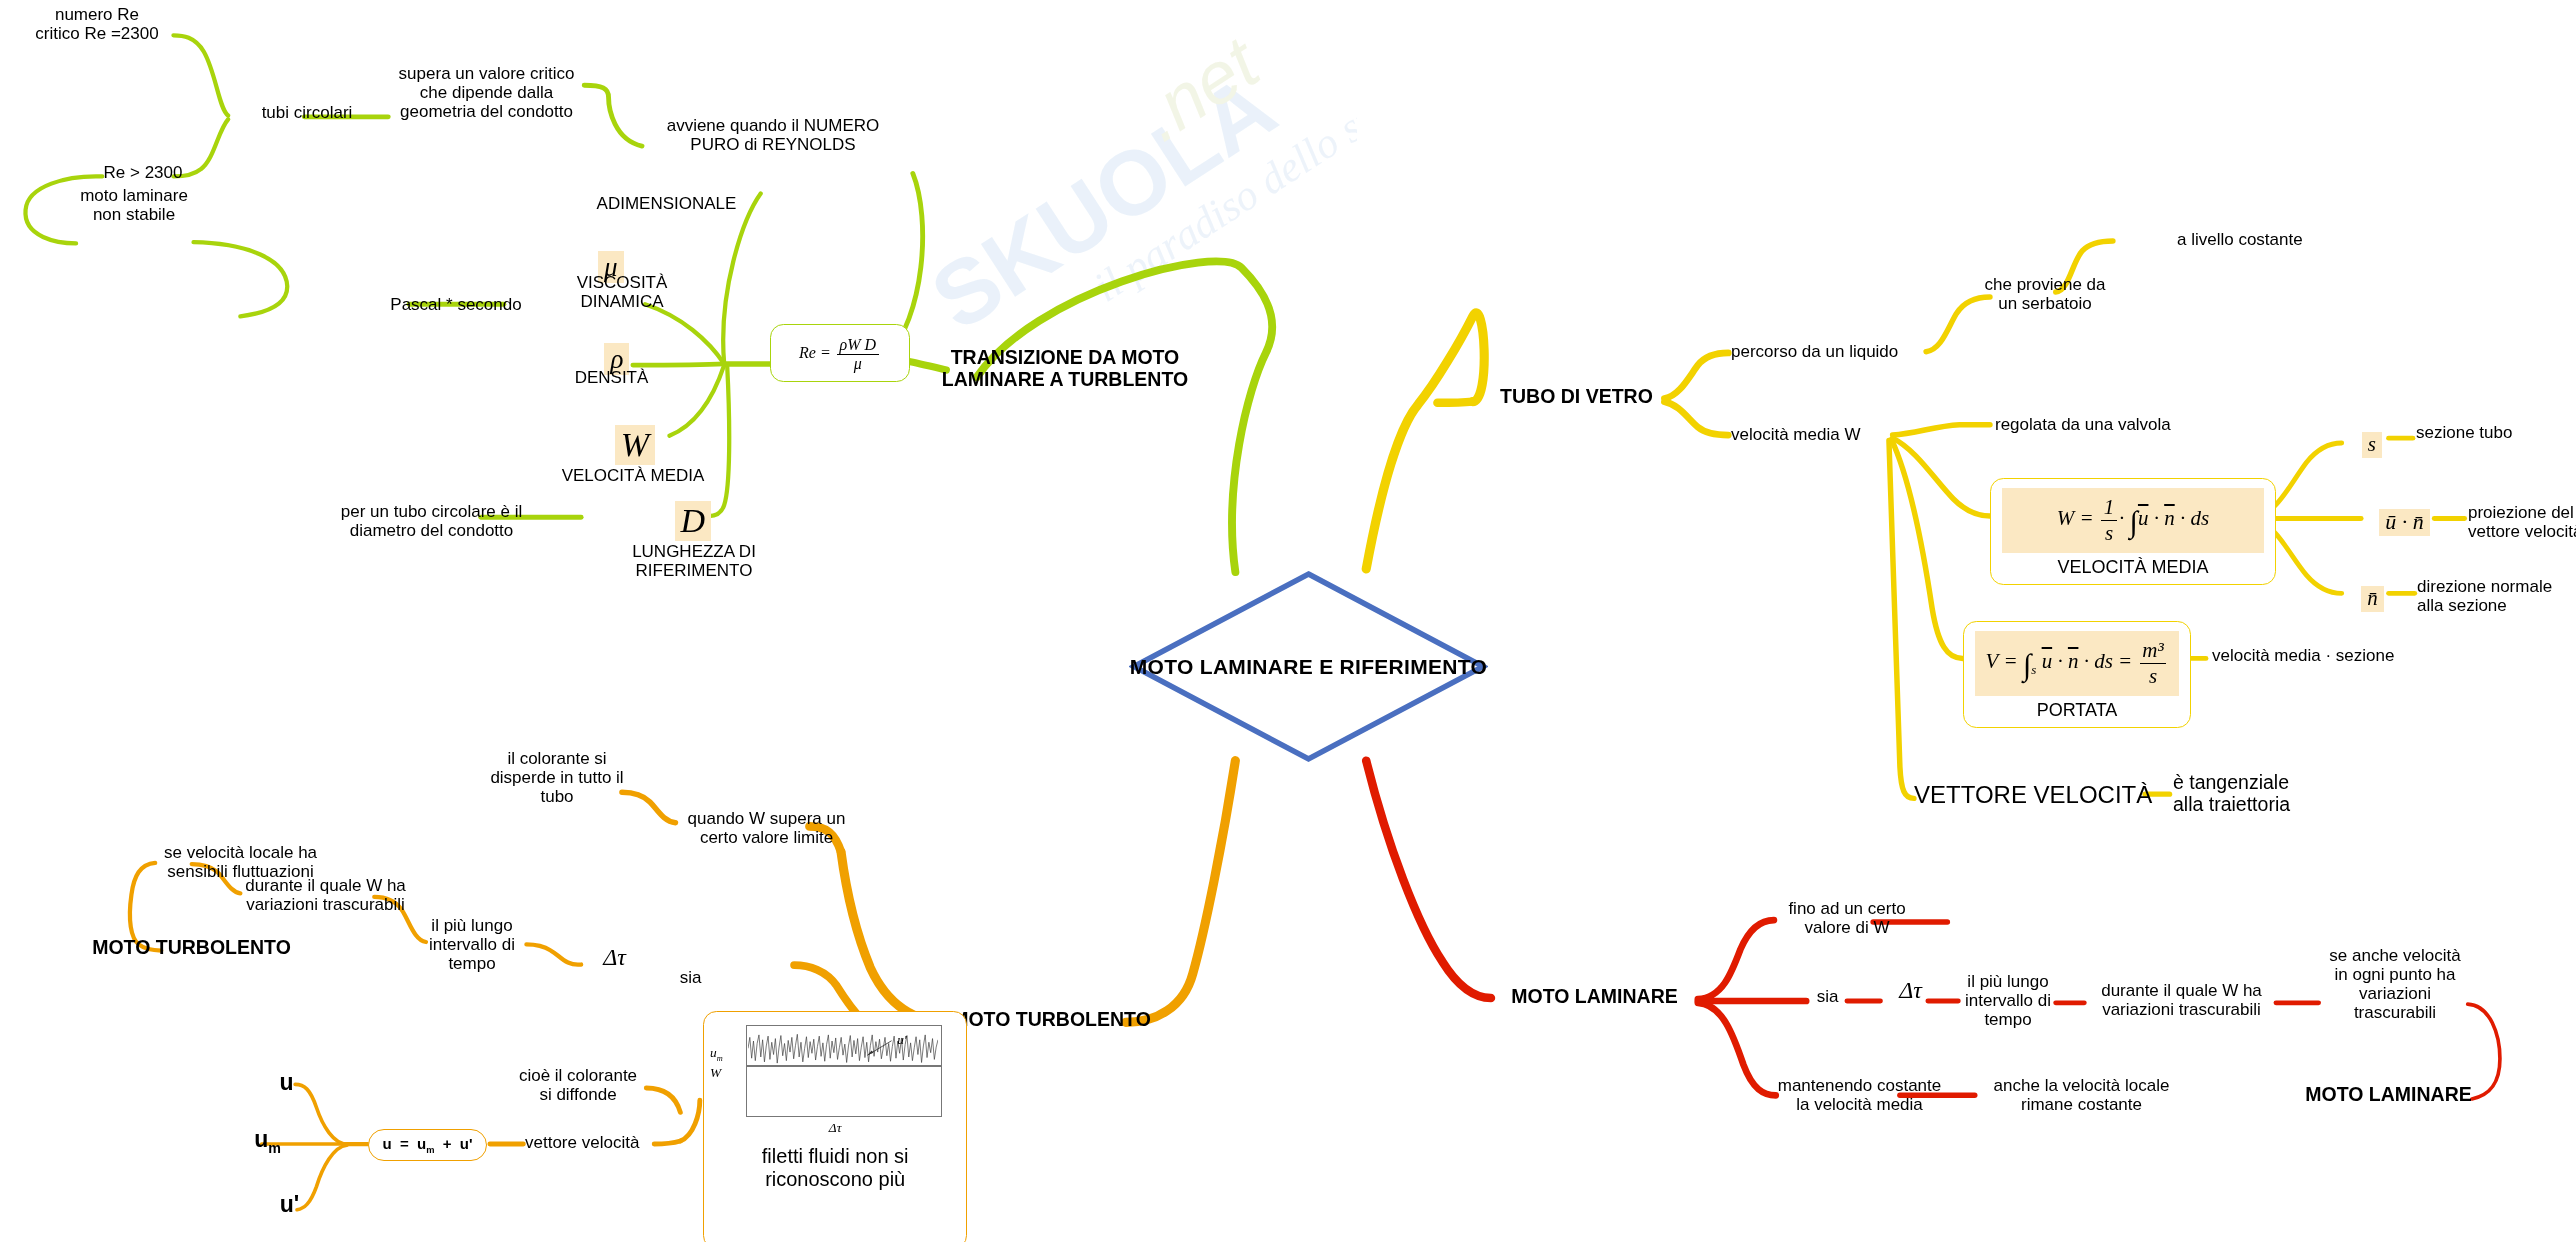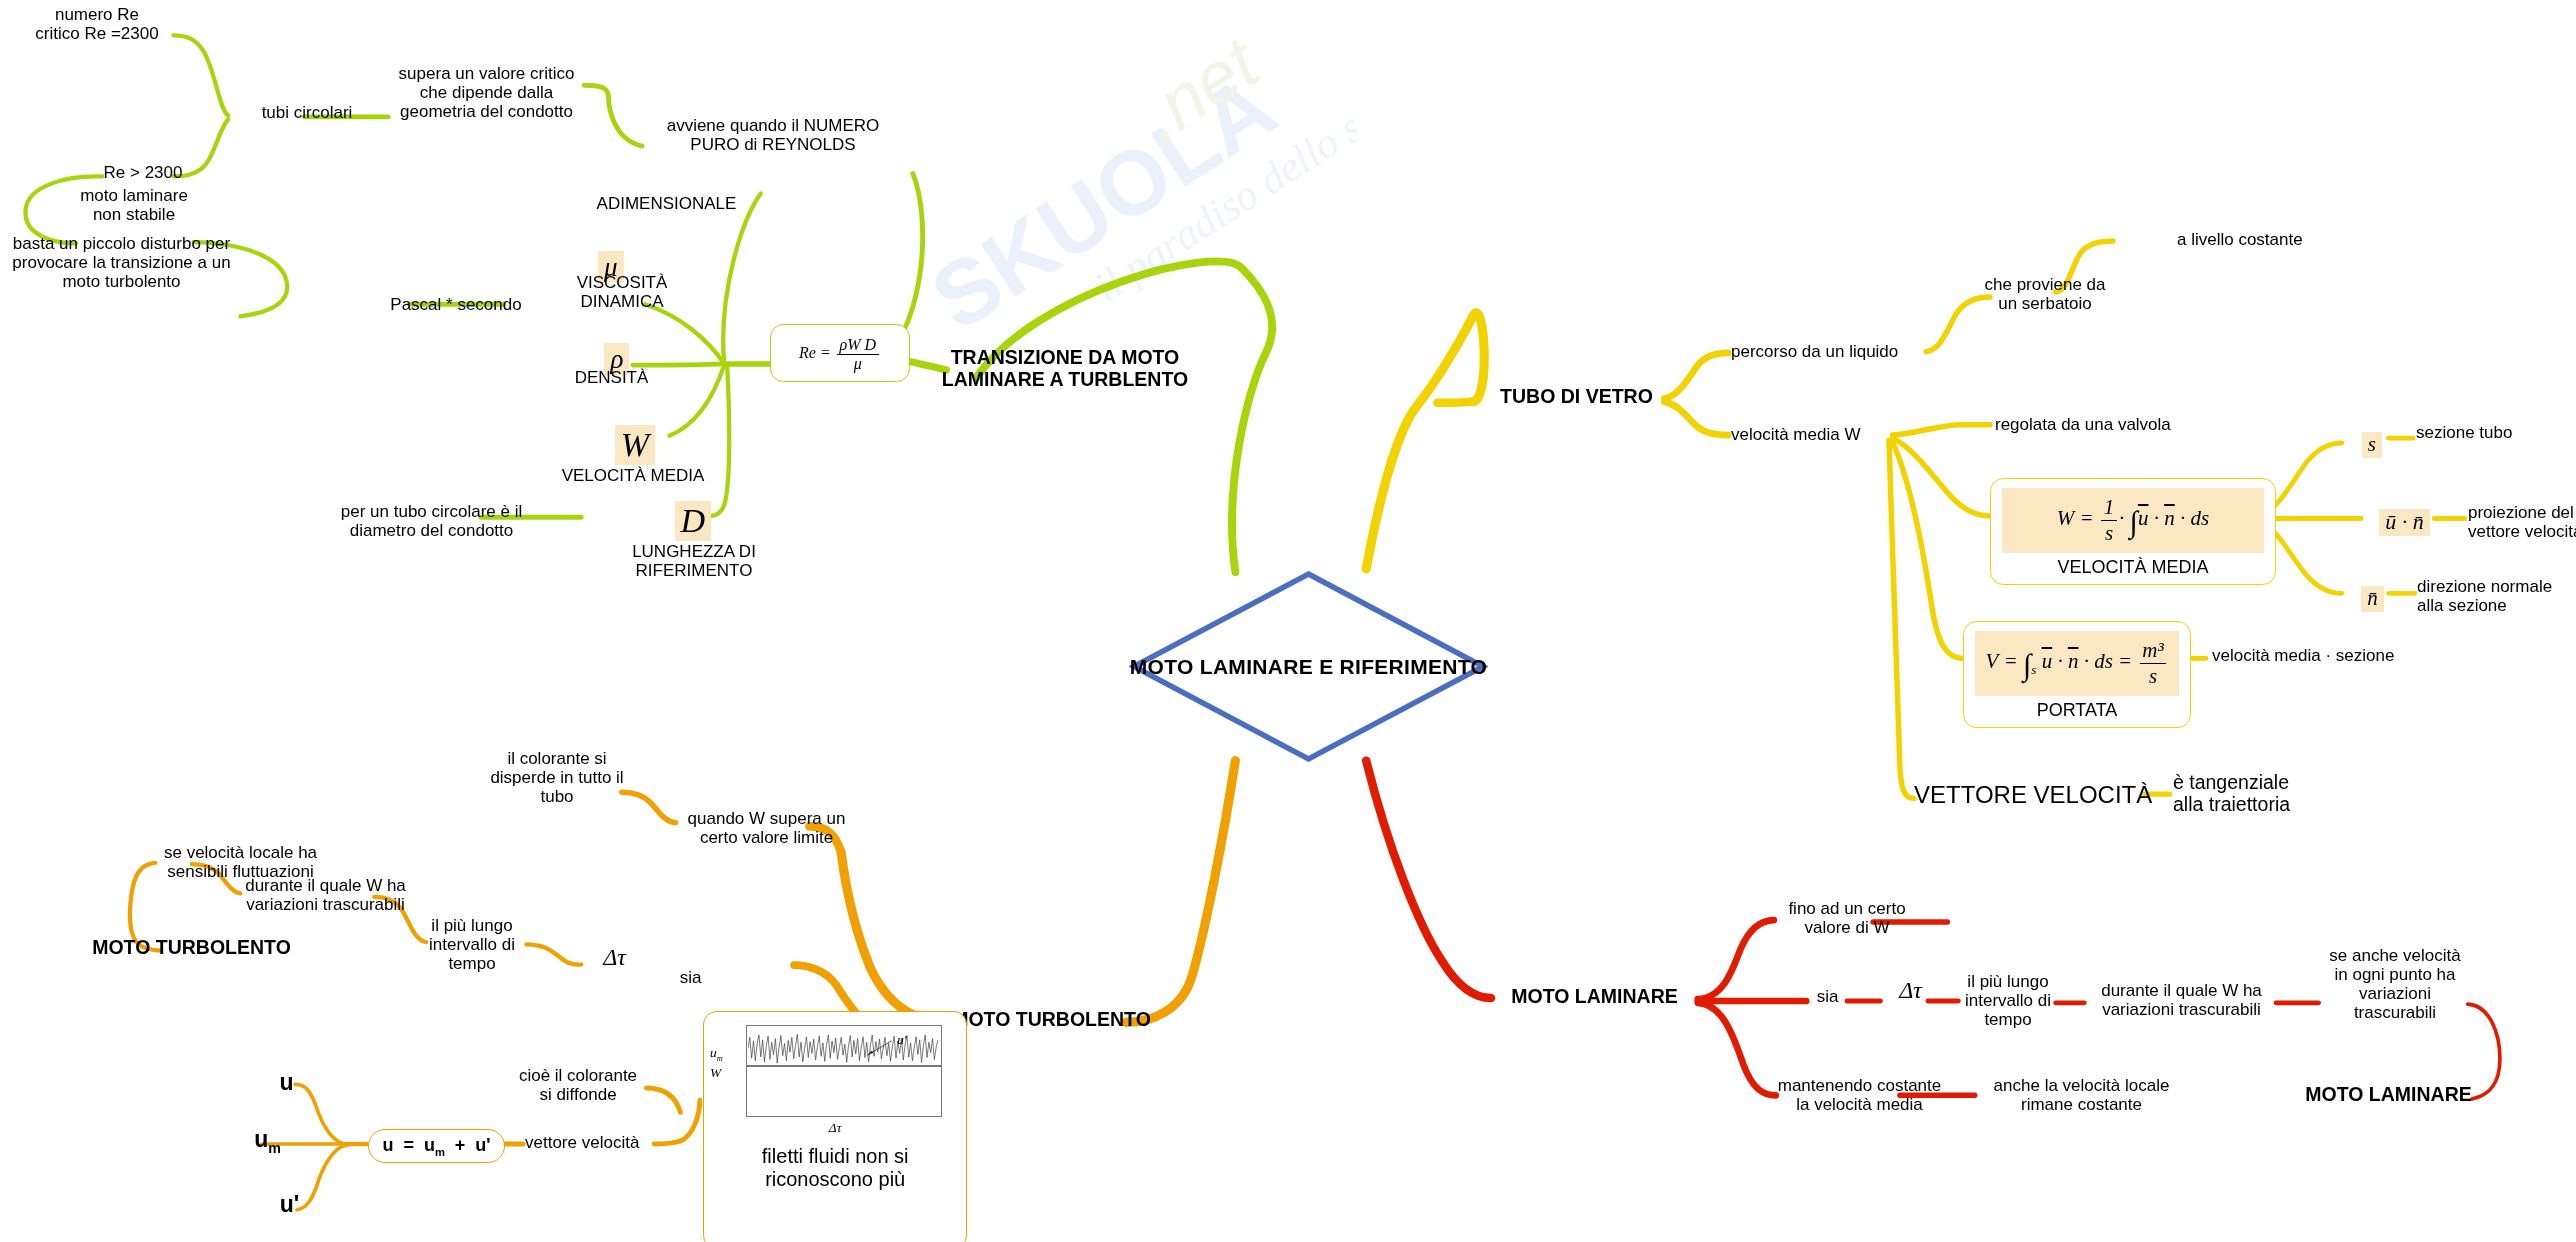--- a/index.html
+++ b/index.html
@@ -148,21 +148,21 @@
   }
 
   
   .pill{
     position:absolute;
     border:1.8px solid #f0a000;
     border-radius:24px;
     background:#fff;
     padding:4.9px 13.4px;
     font-weight:bold;
-    font-size:18px;
+    font-size:15px;
     white-space:nowrap;
   }
 
   
   .diamond-wrap{
     position:absolute;
   }
   .diamond{
     width:100%; height:100%;
   }
@@ -346,23 +346,20 @@
   <div class="node c t-md" style="left:228px; top:103px; width:158px;"><span>tubi circolari</span></div>
 
   <div class="node c t-md" style="left:18px; top:4.9px; width:158px;"><span>numero Re
 critico Re =2300</span></div>
 
   <div class="node c t-md" style="left:85px; top:163px; width:116px;"><span>Re &gt; 2300</span></div>
 
   <div class="node c t-md" style="left:67px; top:186px; width:134px;"><span>moto laminare
 non stabile</span></div>
 
-  <div class="node c t-md" style="left:0px; top:234px; width:243px;"><span>basta un piccolo disturbo per
-provocare la transizione a un
-moto turbolento</span></div>
 
   <div class="node c t-md" style="left:377px; top:64px; width:219px;"><span>supera un valore critico
 che dipende dalla
 geometria del condotto</span></div>
 
   <div class="node c t-md" style="left:639px; top:116px; width:268px;"><span>avviene quando il NUMERO
 PURO di REYNOLDS</span></div>
 
   <div class="node c t-md" style="left:566px; top:194px; width:201px;"><span>ADIMENSIONALE</span></div>
 

